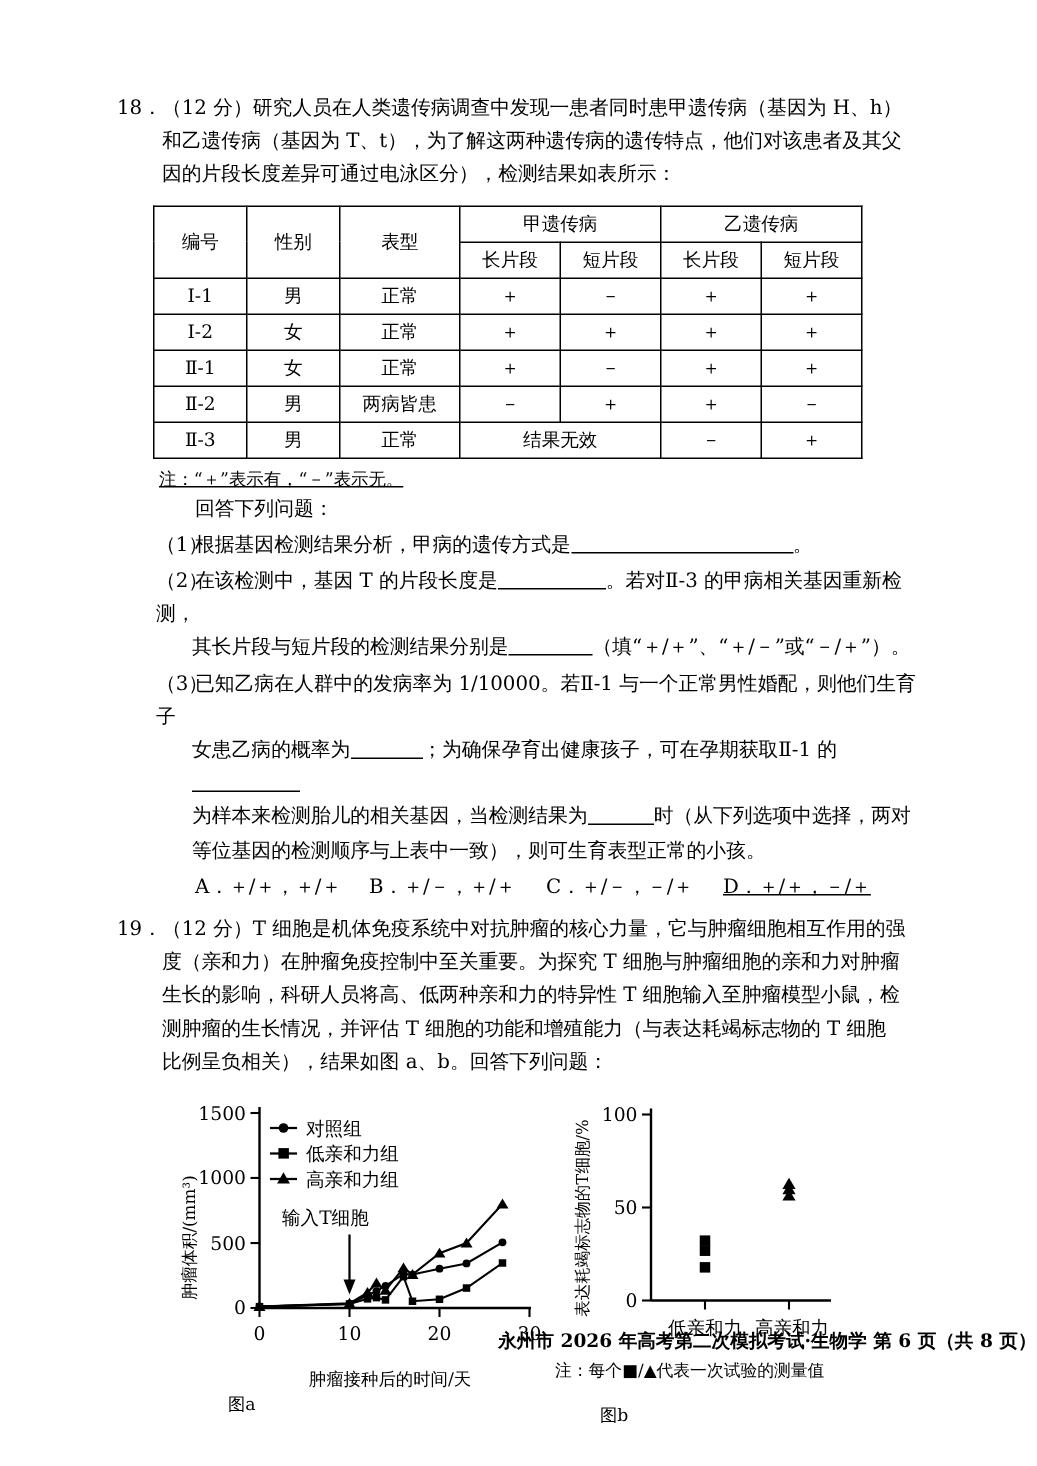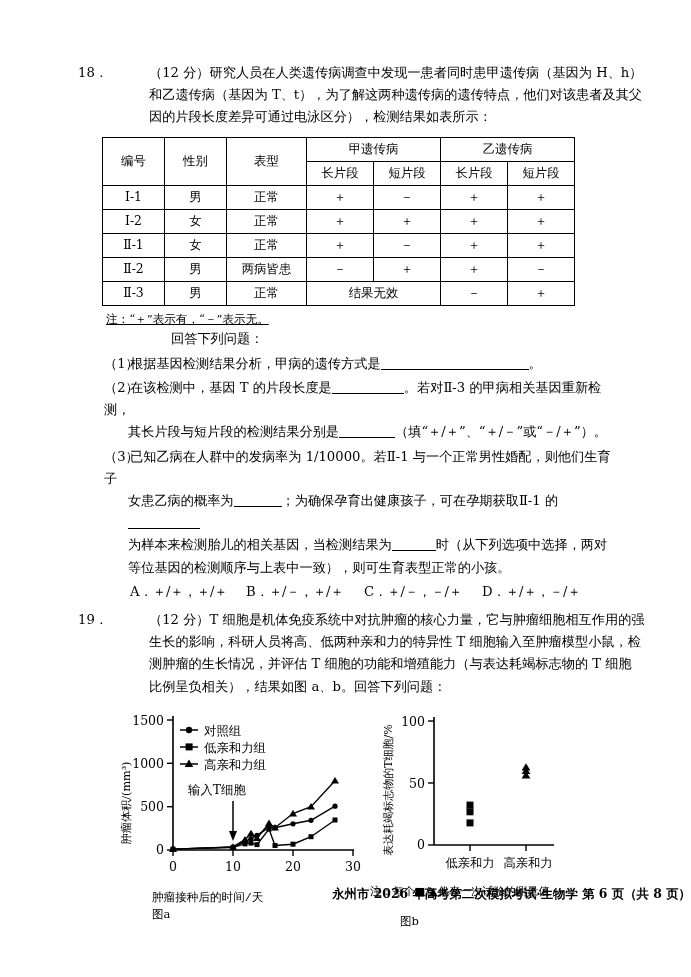--- a/index.html
+++ b/index.html
@@ -21,21 +21,21 @@
   }
 
   
   .q{position:relative;font-size:13.2px;line-height:22.2px;}
   .qnum{
     position:absolute;left:0;top:0;width:30px;
     font-family:"DejaVu Serif","Liberation Serif",serif;
     font-size:13.2px;
   }
   .qbody{margin-left:30px;}
-  .line{white-space:nowrap;letter-spacing:0px;margin-left:41px;}
+  .line{white-space:nowrap;letter-spacing:0px;}
   .sub{position:relative;margin-left:0;}
   .sub .lbl{display:inline-block;width:26px;}
   .sub .hang{display:block;margin-left:24px;}
   .ul{
     display:inline-block;border-bottom:1px solid #000;
     vertical-align:-2px;height:13px;
   }
   .u-long{width:148px;}
   .u-mid{width:72px;}
   .u-sm{width:56px;}
@@ -201,31 +201,32 @@
       </div>
 
       <div class="sub answerline">
         <span class="lbl">（3）</span><span>已知乙病在人群中的发病率为 1/10000。若Ⅱ-1 与一个正常男性婚配，则他们生育子</span>
         <span class="hang"><span>女患乙病的概率为</span><span class="ul u-xs"></span><span>；为确保孕育出健康孩子，可在孕期获取Ⅱ-1 的</span><span class="ul u-mid"></span></span>
         <span class="hang"><span>为样本来检测胎儿的相关基因，当检测结果为</span><span class="ul u-xxs"></span><span>时（从下列选项中选择，两对</span></span>
         <span class="hang"><span>等位基因的检测顺序与上表中一致），则可生育表型正常的小孩。</span></span>
       </div>
 
       <div class="sub answerline">
-        <span class="hang" style="margin-left:26px;">
+        <span class="hang" style="margin-left:26px;text-decoration:underline;">
           <span style="display:inline-block;width:116px;">A．＋/＋，＋/＋</span><span style="display:inline-block;width:118px;">B．＋/－，＋/＋</span><span style="display:inline-block;width:118px;">C．＋/－，－/＋</span><span>D．＋/＋，－/＋</span>
         </span>
       </div>
     </div>
   </div>
 
   <div class="q" style="margin-top:6px;">
     <div class="qnum">19．</div>
     <div class="qbody">
       <div class="line">（12 分）T 细胞是机体免疫系统中对抗肿瘤的核心力量，它与肿瘤细胞相互作用的强</div>
+      <div class="line">度（亲和力）在肿瘤免疫控制中至关重要。为探究 T 细胞与肿瘤细胞的亲和力对肿瘤</div>
       <div class="line">生长的影响，科研人员将高、低两种亲和力的特异性 T 细胞输入至肿瘤模型小鼠，检</div>
       <div class="line">测肿瘤的生长情况，并评估 T 细胞的功能和增殖能力（与表达耗竭标志物的 T 细胞</div>
       <div class="line">比例呈负相关），结果如图 a、b。回答下列问题：</div>
     </div>
   </div>
 
   <div class="figs">
 
     <div class="figA">
       <svg viewBox="0 0 250 182" width="250" height="182">
@@ -313,21 +314,21 @@
           <polygon points="133,121.7 137,128.3 129,128.3" fill="#000"></polygon>
           <polygon points="139,126.5 143,133.1 135,133.1" fill="#000"></polygon>
           <polygon points="151,111.6 155,118.2 147,118.2" fill="#000"></polygon>
           <polygon points="157,116.0 161,122.6 153,122.6" fill="#000"></polygon>
           <polygon points="175,101.8 179,108.4 171,108.4" fill="#000"></polygon>
           <polygon points="193,95.0 197,101.6 189,101.6" fill="#000"></polygon>
           <polygon points="217,69.0 221,75.6 213,75.6" fill="#000"></polygon>
         </g>
       </svg>
 
-      <div class="axlabel" style="text-align:left;margin-top:-4px;margin-left:34px;font-family:Liberation Mono, monospace;">肿瘤接种后的时间/天</div>
+      <div class="axlabel" style="text-align:center;margin-top:-4px;margin-left:34px;">肿瘤接种后的时间/天</div>
       <div class="cap" style="margin-top:2px;margin-left:34px;">图a</div>
     </div>
 
     <div class="figB">
       <svg viewBox="0 0 250 182" width="250" height="182">
 
         <text x="14" y="82" font-size="11" text-anchor="middle" transform="rotate(-90 14 82)">表达耗竭标志物的T细胞/%</text>
 
         <line x1="56" y1="9" x2="56" y2="137" stroke="#000" stroke-width="1.6"></line>
         <line x1="56" y1="137" x2="176" y2="137" stroke="#000" stroke-width="1.6"></line>

